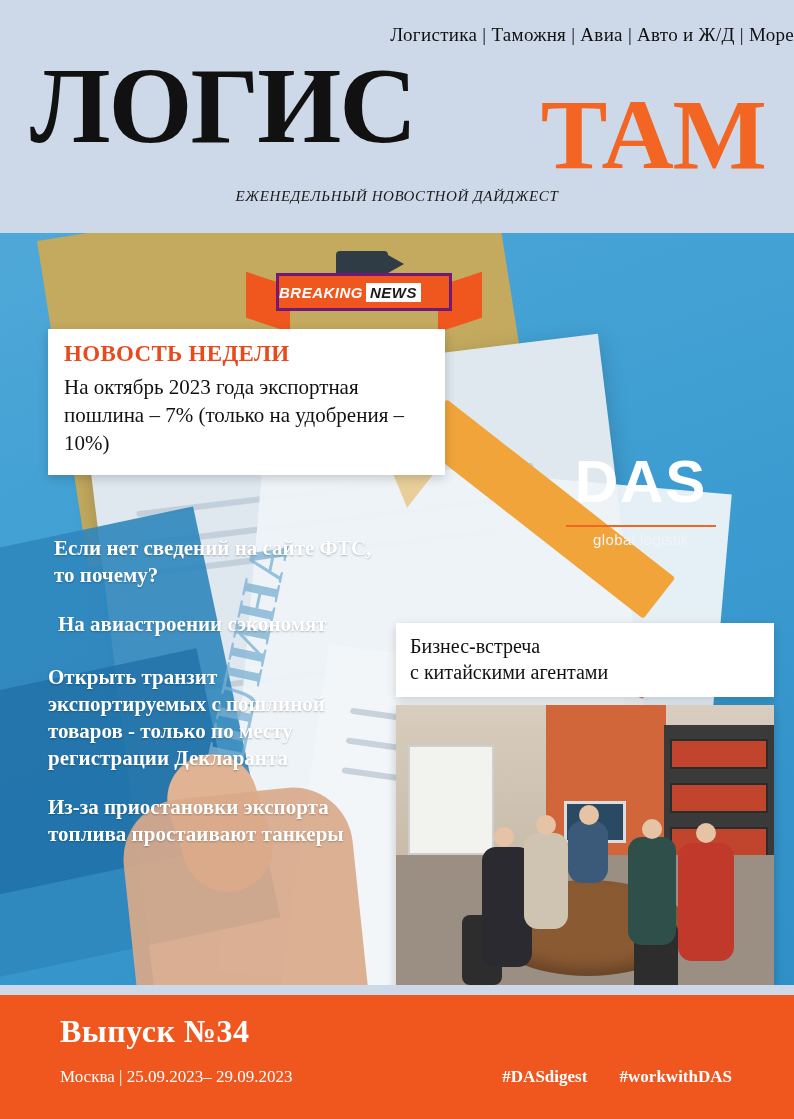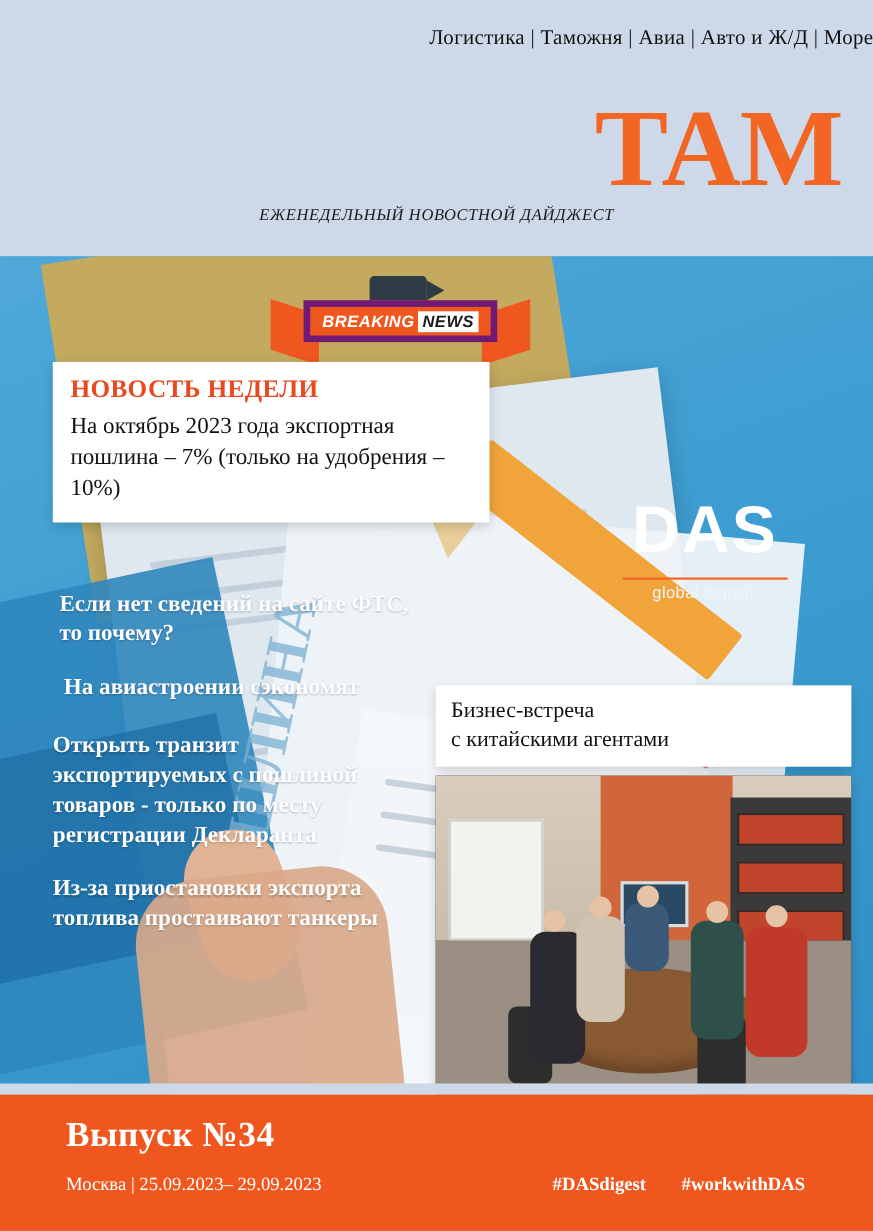--- a/index.html
+++ b/index.html
@@ -198,24 +198,24 @@
     width: 44px; height: 46px;
     background: #f0571f;
   }
   .breaking-ribbon-l { left: -12px; transform: skewY(18deg); }
   .breaking-ribbon-r { right: -12px; transform: skewY(-18deg); }
   .breaking-body {
     position: absolute;
     left: 18px; top: 22px;
     width: 176px; height: 38px;
     background: #f0571f;
-    border: 6px solid #701a75;
+    border: 3px solid #701a75;
     display: flex;
     align-items: center;
-    justify-content: center;
+    justify-content: flex-start;
   }
   .breaking-text {
     color: #ffffff;
     font-family: "Liberation Sans", sans-serif;
     font-size: 15px;
     font-weight: bold;
     font-style: italic;
     letter-spacing: 0.5px;
   }
   .breaking-text .hl {
@@ -420,20 +420,21 @@
   .footer-tags span { margin-left: 28px; }
 </style>
 </head>
 <body>
 
 <div class="page">
 
   <div class="header">
     <div class="header-tagline">Логистика | Таможня | Авиа | Авто и Ж/Д | Море</div>
     <div class="masthead">
+      <span class="masthead-main">ЛОГИС</span>
       <span class="masthead-accent">ТАМ</span>
     </div>
     <div class="header-sub">ЕЖЕНЕДЕЛЬНЫЙ НОВОСТНОЙ ДАЙДЖЕСТ</div>
   </div>
 
   <div class="body">
     <div class="bg-sky"></div>
     <div class="bg-khaki"></div>
     <div class="bg-paper">
       <div class="bg-line" style="left:40px; top:120px; width:400px;"></div>

